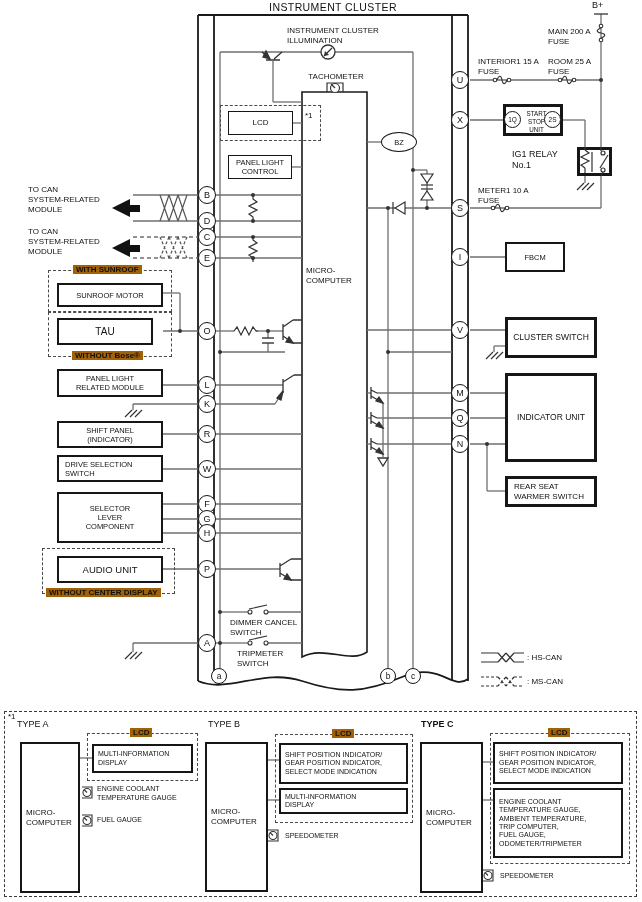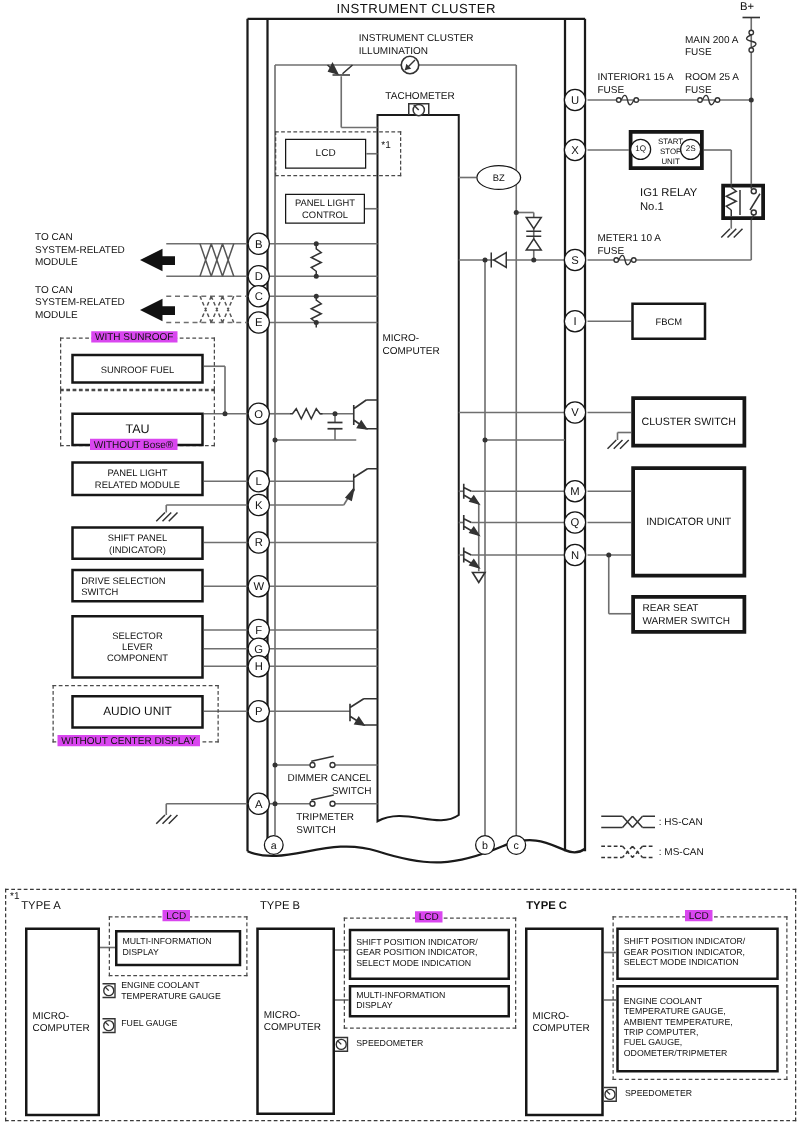--- a/index.html
+++ b/index.html
@@ -8,21 +8,21 @@
   svg{position:absolute;left:0;top:0;}
   #wires{z-index:0;}
   #over{z-index:2;pointer-events:none;}
   .lbl{position:absolute;z-index:1;font-size:8px;line-height:1.22;white-space:pre-line;color:#111;}
   .box{position:absolute;z-index:1;border:2px solid #161616;background:#fff;display:flex;
        align-items:center;justify-content:center;text-align:center;font-size:7.5px;
        line-height:1.2;white-space:pre-line;box-sizing:border-box;}
   .thick{border-width:3px;}
   .al{justify-content:flex-start;text-align:left;padding-left:6px;}
   .dash{position:absolute;z-index:1;border:1.5px dashed #4a4a4a;box-sizing:border-box;background:transparent;}
-  .dlbl{position:absolute;background:#d946ef;padding:0 3px;font-size:8px;white-space:nowrap;z-index:1;}
+  .dlbl{position:absolute;background:#a16207;padding:0 3px;font-size:8px;white-space:nowrap;z-index:1;font-weight:bold;}
   .conn{position:absolute;z-index:1;width:18px;height:18px;border:1.6px solid #161616;border-radius:50%;
         background:#fff;display:flex;align-items:center;justify-content:center;font-size:9px;box-sizing:border-box;}
   .conn.sm{width:16px;height:16px;font-size:8.5px;}
   .title{position:absolute;z-index:1;font-size:10.5px;letter-spacing:.4px;}
 </style>
 </head>
 <body>
 
 <div id="stage">
 
@@ -327,40 +327,40 @@
 
 <div class="lbl" style="left:28px;top:185px;">TO CAN
 SYSTEM-RELATED
 MODULE</div>
 <div class="lbl" style="left:28px;top:227px;">TO CAN
 SYSTEM-RELATED
 MODULE</div>
 
 <div class="dash" style="left:48px;top:270px;width:124px;height:42px;"></div>
 <div class="dlbl" style="left:73px;top:265px;">WITH SUNROOF</div>
-<div class="box" style="left:57px;top:283px;width:106px;height:24px;">SUNROOF FUEL</div>
+<div class="box" style="left:57px;top:283px;width:106px;height:24px;">SUNROOF MOTOR</div>
 <div class="dash" style="left:48px;top:312px;width:124px;height:45px;"></div>
-<div class="box" style="left:57px;top:330px;width:106px;height:27px;font-size:10px;">TAU</div>
+<div class="box" style="left:57px;top:318px;width:96px;height:27px;font-size:10px;">TAU</div>
 <div class="dlbl" style="left:72px;top:351px;">WITHOUT Bose®</div>
 
 <div class="box" style="left:57px;top:369px;width:106px;height:28px;">PANEL LIGHT
 RELATED MODULE</div>
 <div class="box" style="left:57px;top:421px;width:106px;height:27px;">SHIFT PANEL
 (INDICATOR)</div>
 <div class="box al" style="left:57px;top:455px;width:106px;height:27px;">DRIVE SELECTION
 SWITCH</div>
 <div class="box" style="left:57px;top:492px;width:106px;height:51px;">SELECTOR
 LEVER
 COMPONENT</div>
 
 <div class="dash" style="left:42px;top:548px;width:133px;height:46px;"></div>
 <div class="box" style="left:57px;top:556px;width:106px;height:27px;font-size:9.5px;">AUDIO UNIT</div>
 <div class="dlbl" style="left:46px;top:588px;">WITHOUT CENTER DISPLAY</div>
 
-<div class="lbl" style="left:230px;top:618px;text-align:right;">DIMMER CANCEL
+<div class="lbl" style="left:230px;top:618px;">DIMMER CANCEL
 SWITCH</div>
 <div class="lbl" style="left:237px;top:649px;">TRIPMETER
 SWITCH</div>
 
 <div class="lbl" style="left:548px;top:27px;">MAIN 200 A
 FUSE</div>
 <div class="lbl" style="left:478px;top:57px;">INTERIOR1 15 A
 FUSE</div>
 <div class="lbl" style="left:548px;top:57px;">ROOM 25 A
 FUSE</div>

